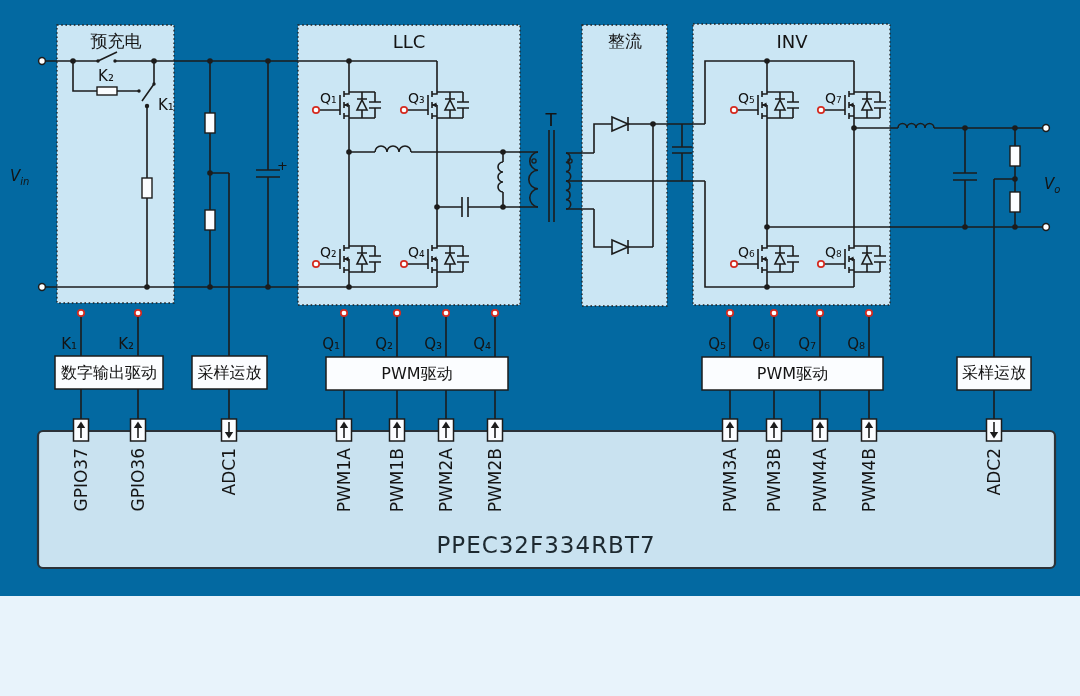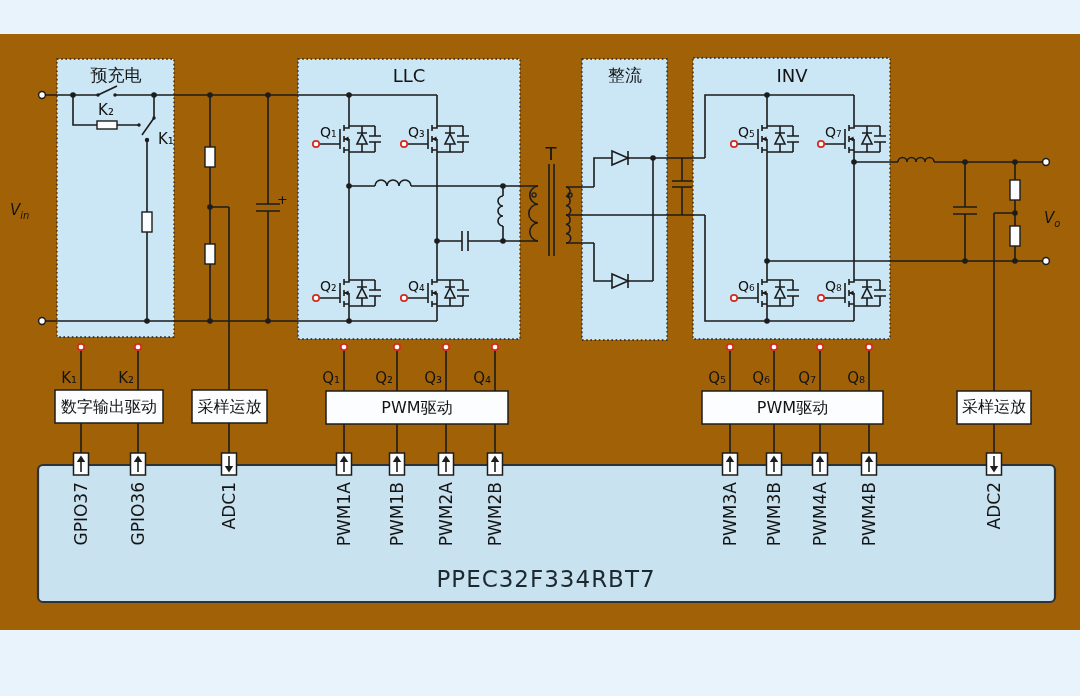--- a/index.html
+++ b/index.html
@@ -1,16 +1,16 @@
 <!DOCTYPE html>
 <html><head>
 <meta charset="utf-8">
 <style>
   html,body{margin:0;padding:0;background:#e8f3fb;}
-  .stage{width:1080px;height:596px;position:relative;background:#a16207;overflow:hidden;margin-top:34px;}
+  .stage{width:1080px;height:596px;position:relative;background:#0369a1;overflow:hidden;}
   svg{display:block;}
   svg text{font-family:"DejaVu Sans","Liberation Sans",sans-serif;fill:#141414;}
   .wire{stroke:#1c1c1c;stroke-width:1.6;fill:none;}
   .blockrect{fill:#cbe6f4;stroke:#222;stroke-width:1.3;stroke-dasharray:1.6 2.6;}
   .box{fill:#fbfdff;stroke:#1c1c1c;stroke-width:1.5;}
   .res{fill:#fbfdff;stroke:#1c1c1c;stroke-width:1.4;}
   .dot{fill:#1c1c1c;stroke:none;}
   .cdot{fill:#1c1c1c;stroke:none;}
   .term{fill:#ffffff;stroke:#d42b20;stroke-width:1.7;}
   .oterm{fill:#ffffff;stroke:#1c1c1c;stroke-width:1.5;}

